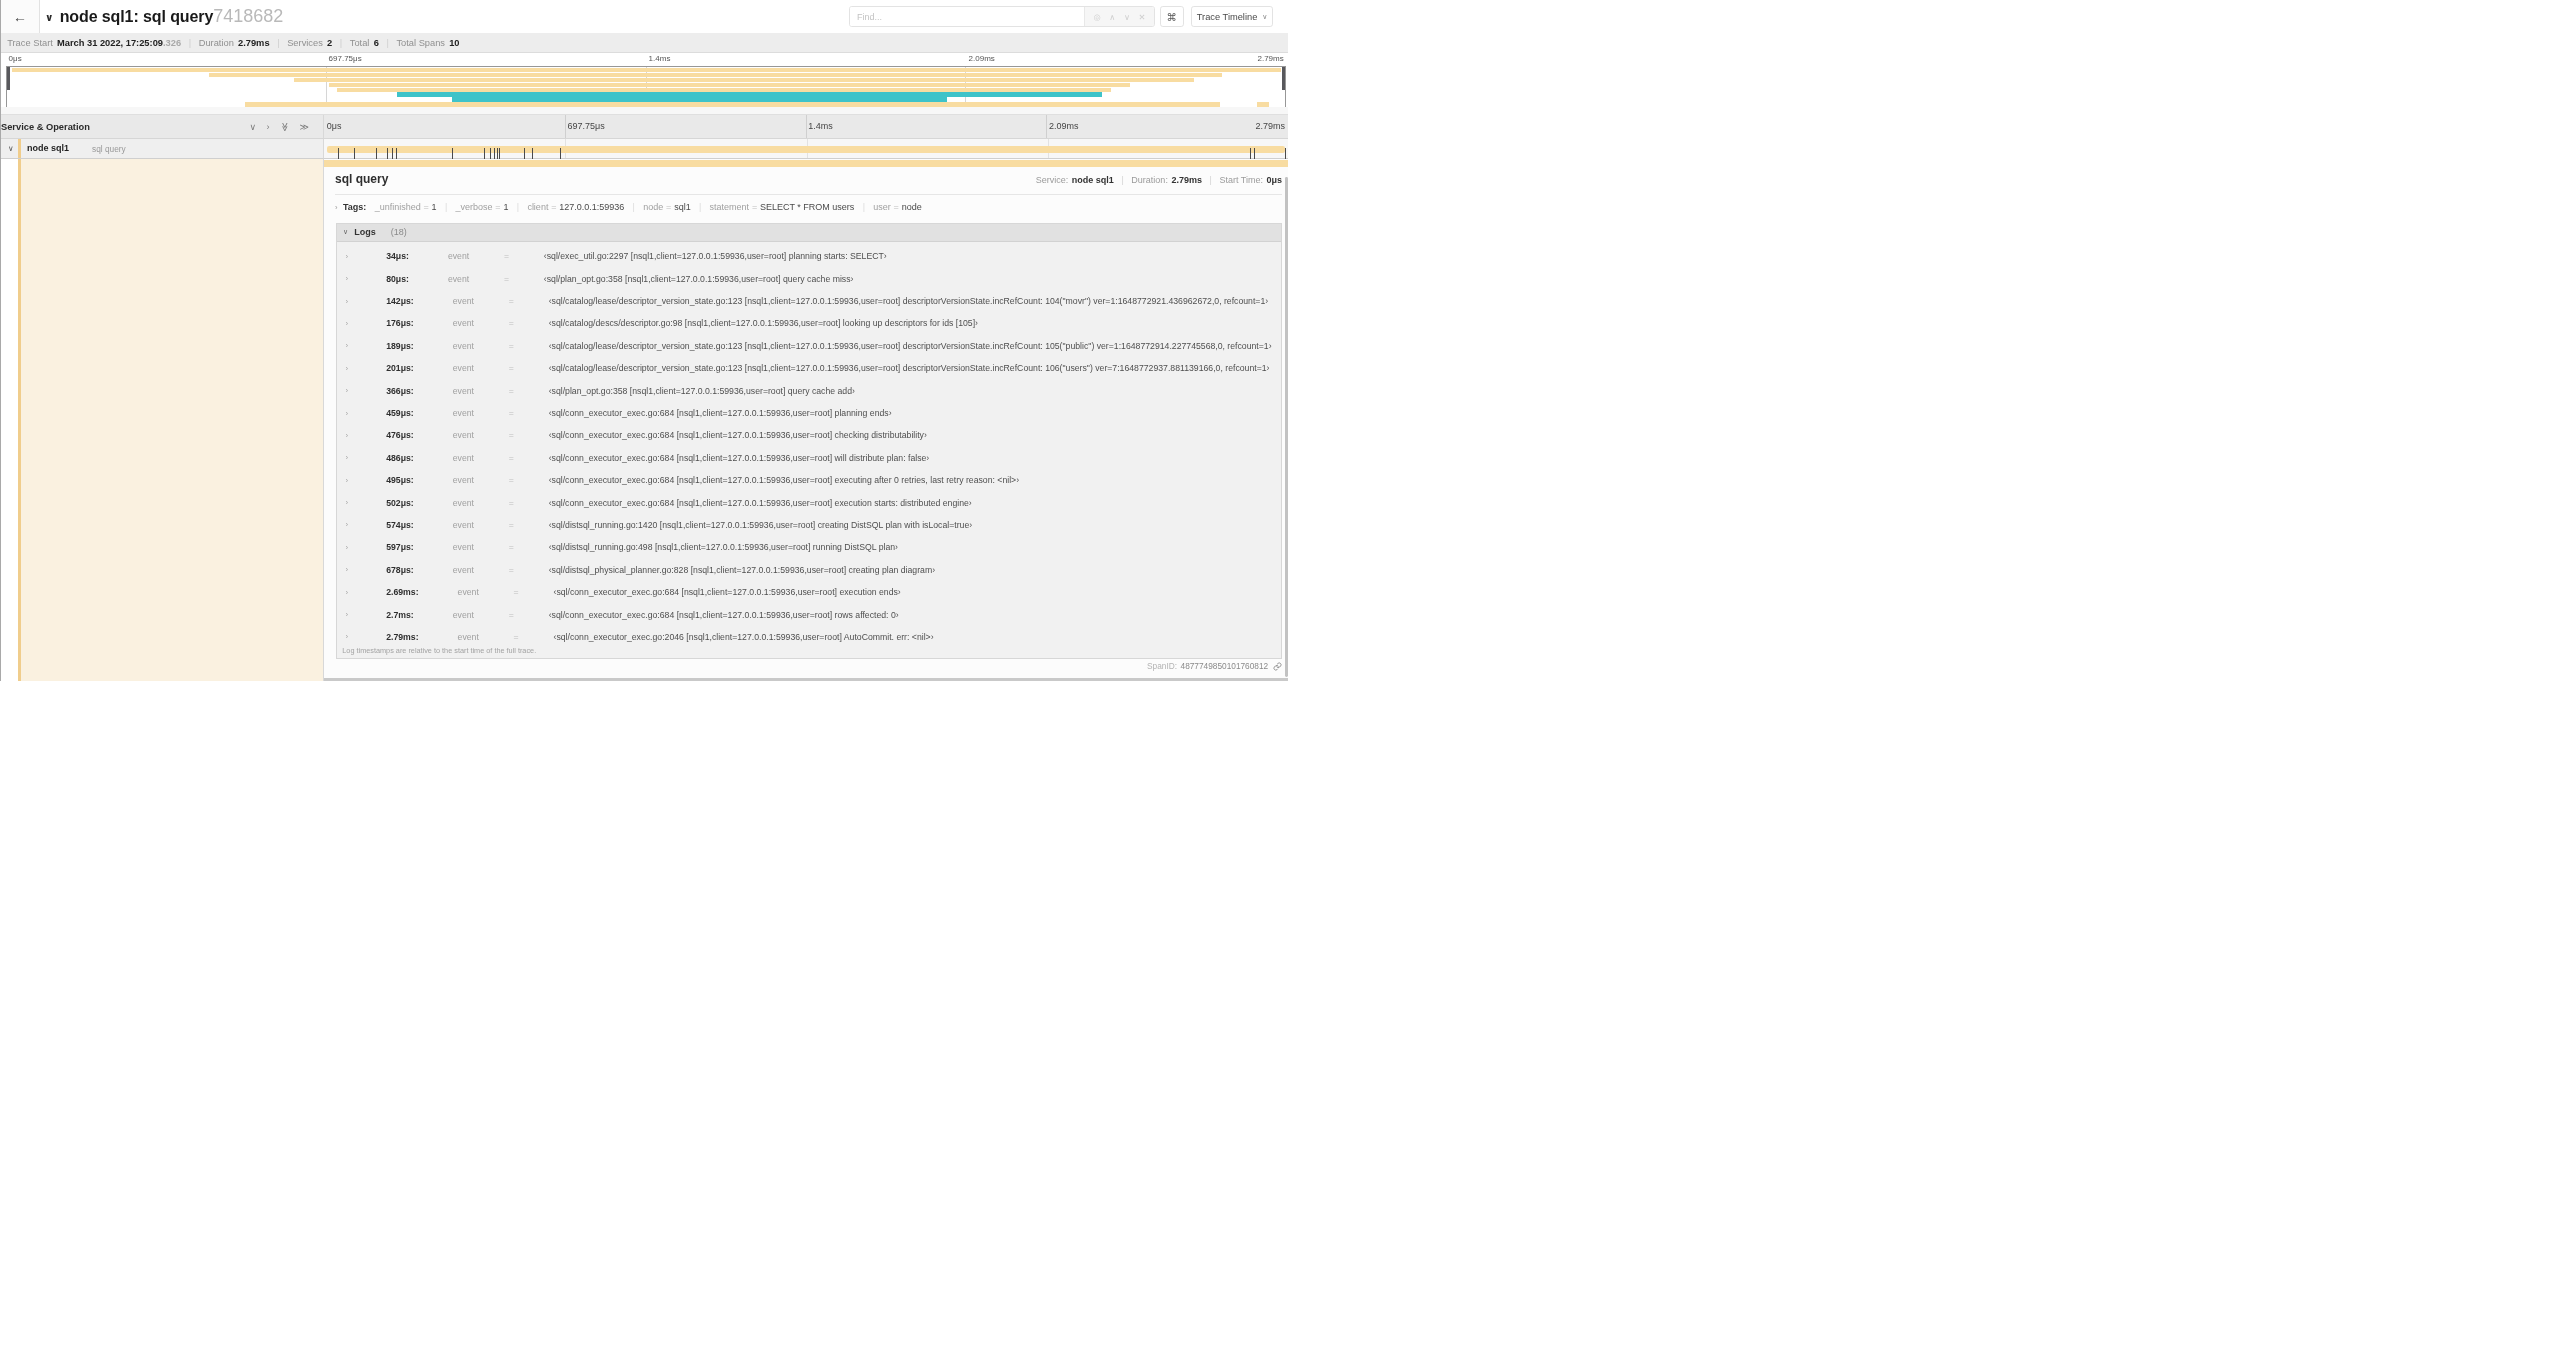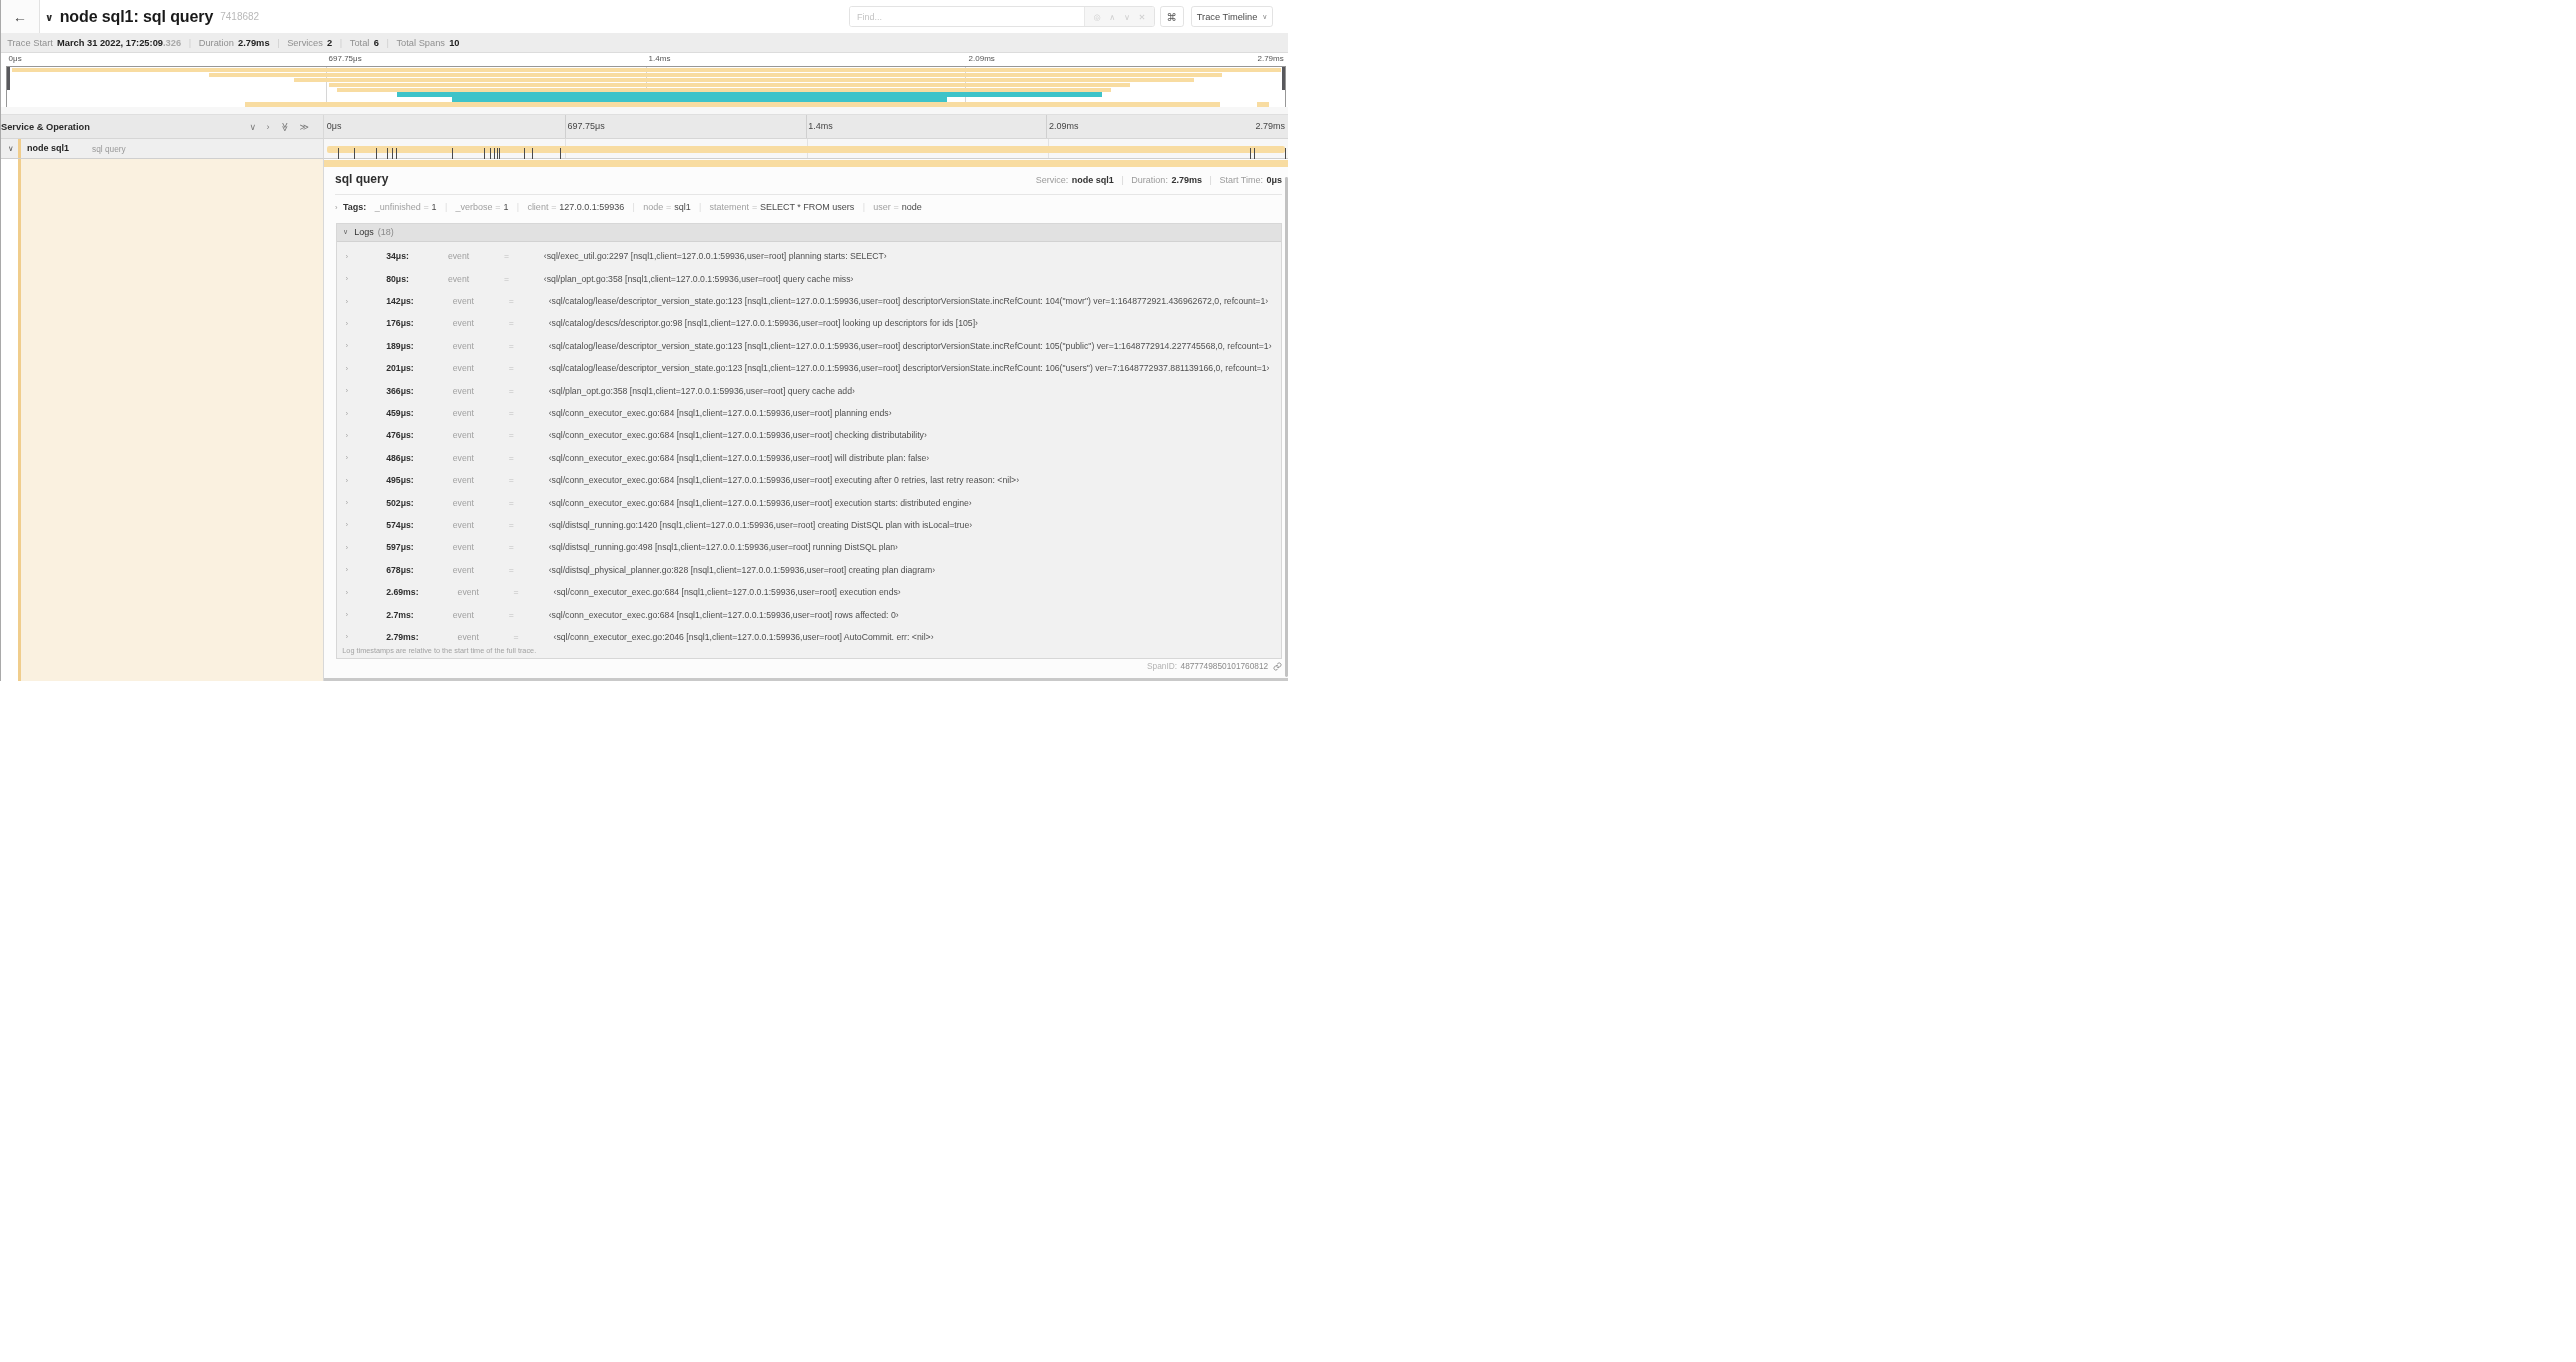--- a/index.html
+++ b/index.html
@@ -8,21 +8,21 @@
           border-left:0.7px solid #a9a9a9;box-sizing:border-box;}
 
   
   .nav{position:absolute;left:0;top:0;width:100%;height:33px;background:#fff;}
   .back-btn{position:absolute;left:0;top:0;width:38px;height:33px;border-right:0.7px solid #e2e2e2;
             background:#fbfbfb;display:flex;align-items:center;justify-content:center;
             font-size:14px;color:#444;cursor:pointer;}
   .title-wrap{position:absolute;left:44px;top:0;height:33px;display:flex;align-items:center;}
   .title-chevron{font-size:10.4px;font-weight:bold;color:#2b2b2b;margin-right:6.2px;}
   .page-title{font-size:16px;font-weight:bold;color:#1a1a1a;letter-spacing:-0.1px;}
-  .trace-id{font-size:10px;color:#b9b9b9;margin-left:7px;}
+  .trace-id{font-size:18px;color:#b9b9b9;}
   .find-wrap{position:absolute;left:848px;top:6.2px;width:306px;height:21px;border:0.7px solid #e3e3e3;
              border-radius:2.8px;display:flex;box-sizing:border-box;overflow:hidden;background:#fff;}
   .find-input{flex:0 0 220px;border:0;outline:none;padding:0 7px;font-size:9px;color:#444;
               font-family:inherit;background:#fff;}
   .find-input::placeholder{color:#c3c3c3;}
   .find-suffix{flex:1;background:#f6f6f6;border-left:0.7px solid #e8e8e8;display:flex;align-items:center;
                justify-content:space-evenly;color:#cfcfcf;font-size:8.3px;}
   .find-suffix span{cursor:pointer;}
   .nav-btn{position:absolute;top:6.2px;height:21px;border:0.7px solid #e3e3e3;border-radius:2.8px;background:#fff;
            display:flex;align-items:center;justify-content:center;font-size:9.3px;color:#4a4a4a;
@@ -104,21 +104,21 @@
   .tag-item .k{color:#a0a0a0;text-align:center;}
   .tag-item .eq{color:#bdbdbd;margin:0 2.8px;}
   .tag-item .v{color:#4a4a4a;}
   .tag-sep{color:#dcdcdc;margin:0 8.3px;}
 
   .logs-card{position:absolute;left:11.8px;right:7px;top:64px;height:436px;background:#f1f1f1;
              border:0.7px solid #d7d7d7;box-sizing:border-box;}
   .logs-head{height:16.6px;background:#e1e1e1;border-bottom:0.7px solid #d2d2d2;display:flex;align-items:center;
              font-size:9px;cursor:pointer;}
   .logs-head .chev{color:#666;font-size:7px;margin:0 6.2px 0 6.2px;}
-  .logs-head .llabel{font-weight:normal;color:#333;margin-right:4px;}
+  .logs-head .llabel{font-weight:bold;color:#333;margin-right:15px;}
   .logs-head .lcount{color:#8a8a8a;}
   .logs-list{padding-top:3.5px;}
   .log-row{height:22.4px;display:flex;align-items:center;font-size:8.7px;white-space:nowrap;
            overflow:hidden;cursor:pointer;gap:32px;}
   .log-row .chev{color:#999;font-size:6.6px;margin:0 6.2px 0 9px;}
   .log-row .t{font-weight:bold;color:#2f2f2f;margin-right:7px;}
   .log-row .ek{color:#a0a0a0;}
   .log-row .eq{color:#bfbfbf;margin:0 2.8px;}
   .log-row .ev{color:#4f4f4f;}
   .logs-note{position:absolute;left:5.5px;bottom:3.5px;font-size:7.3px;color:#a3a3a3;}

